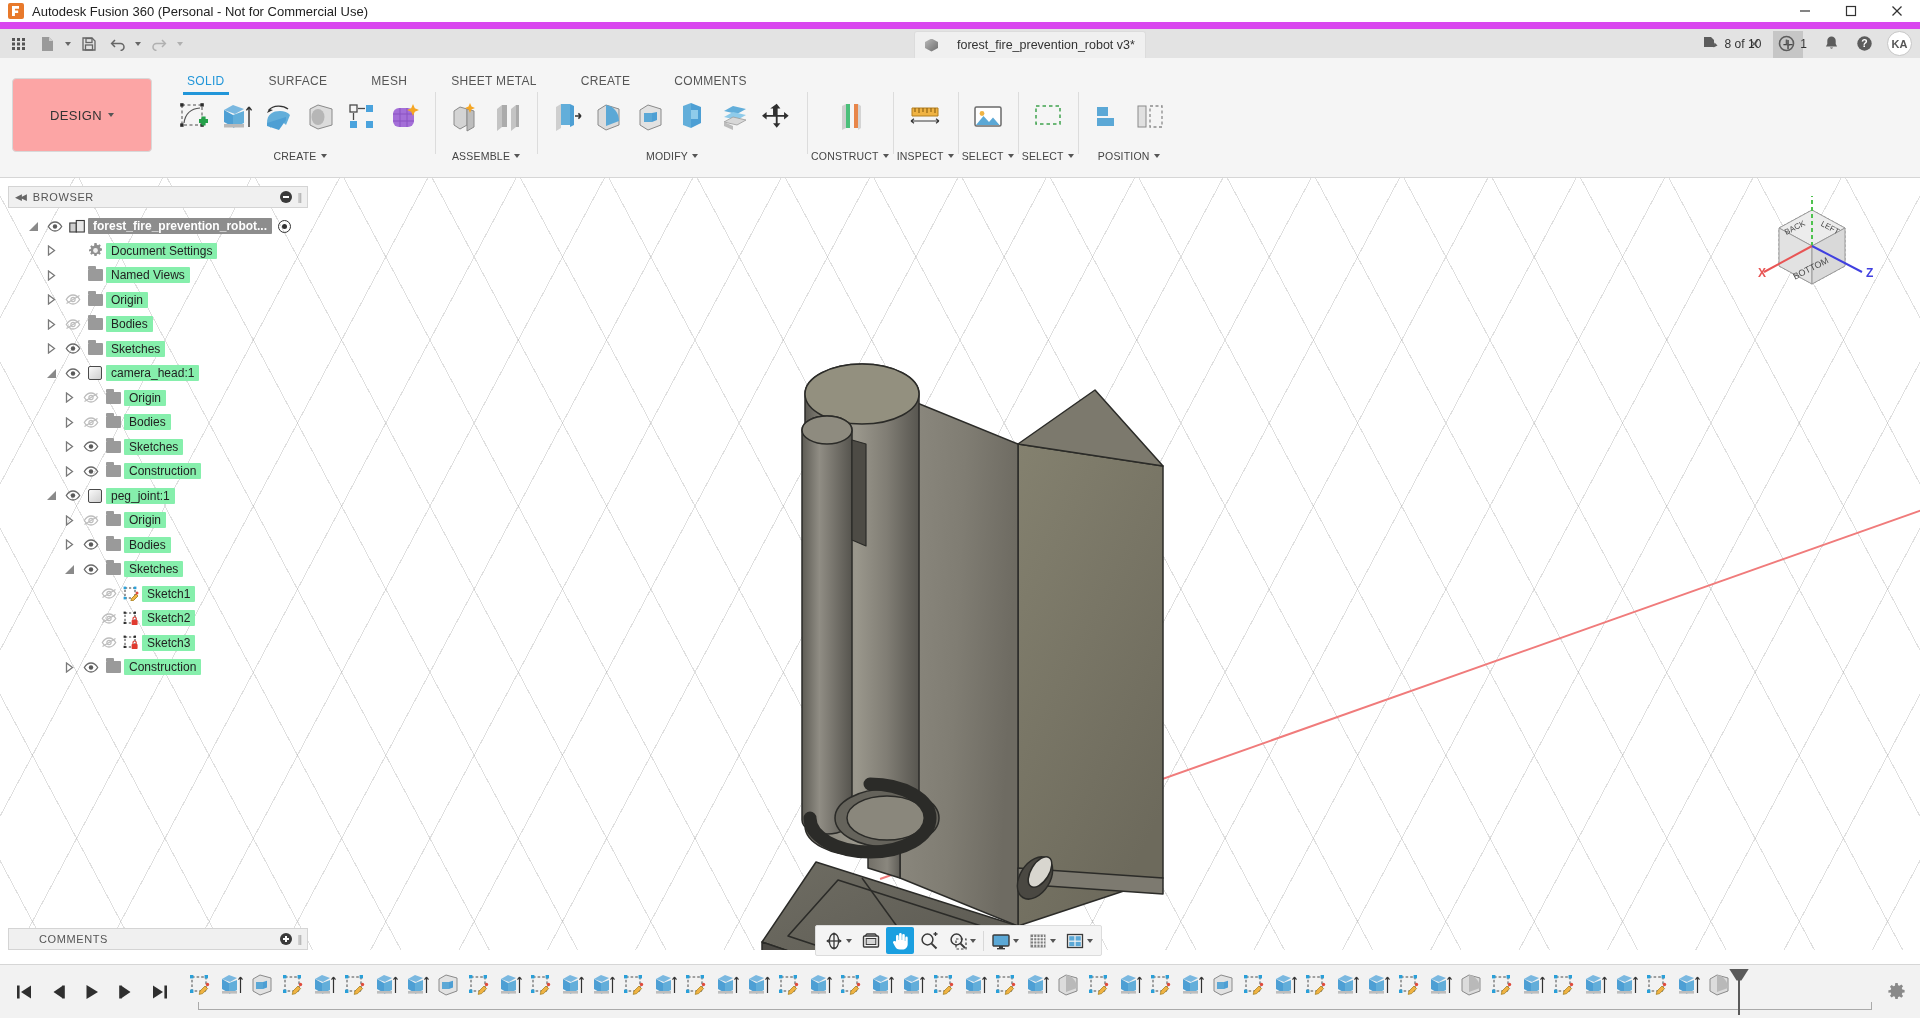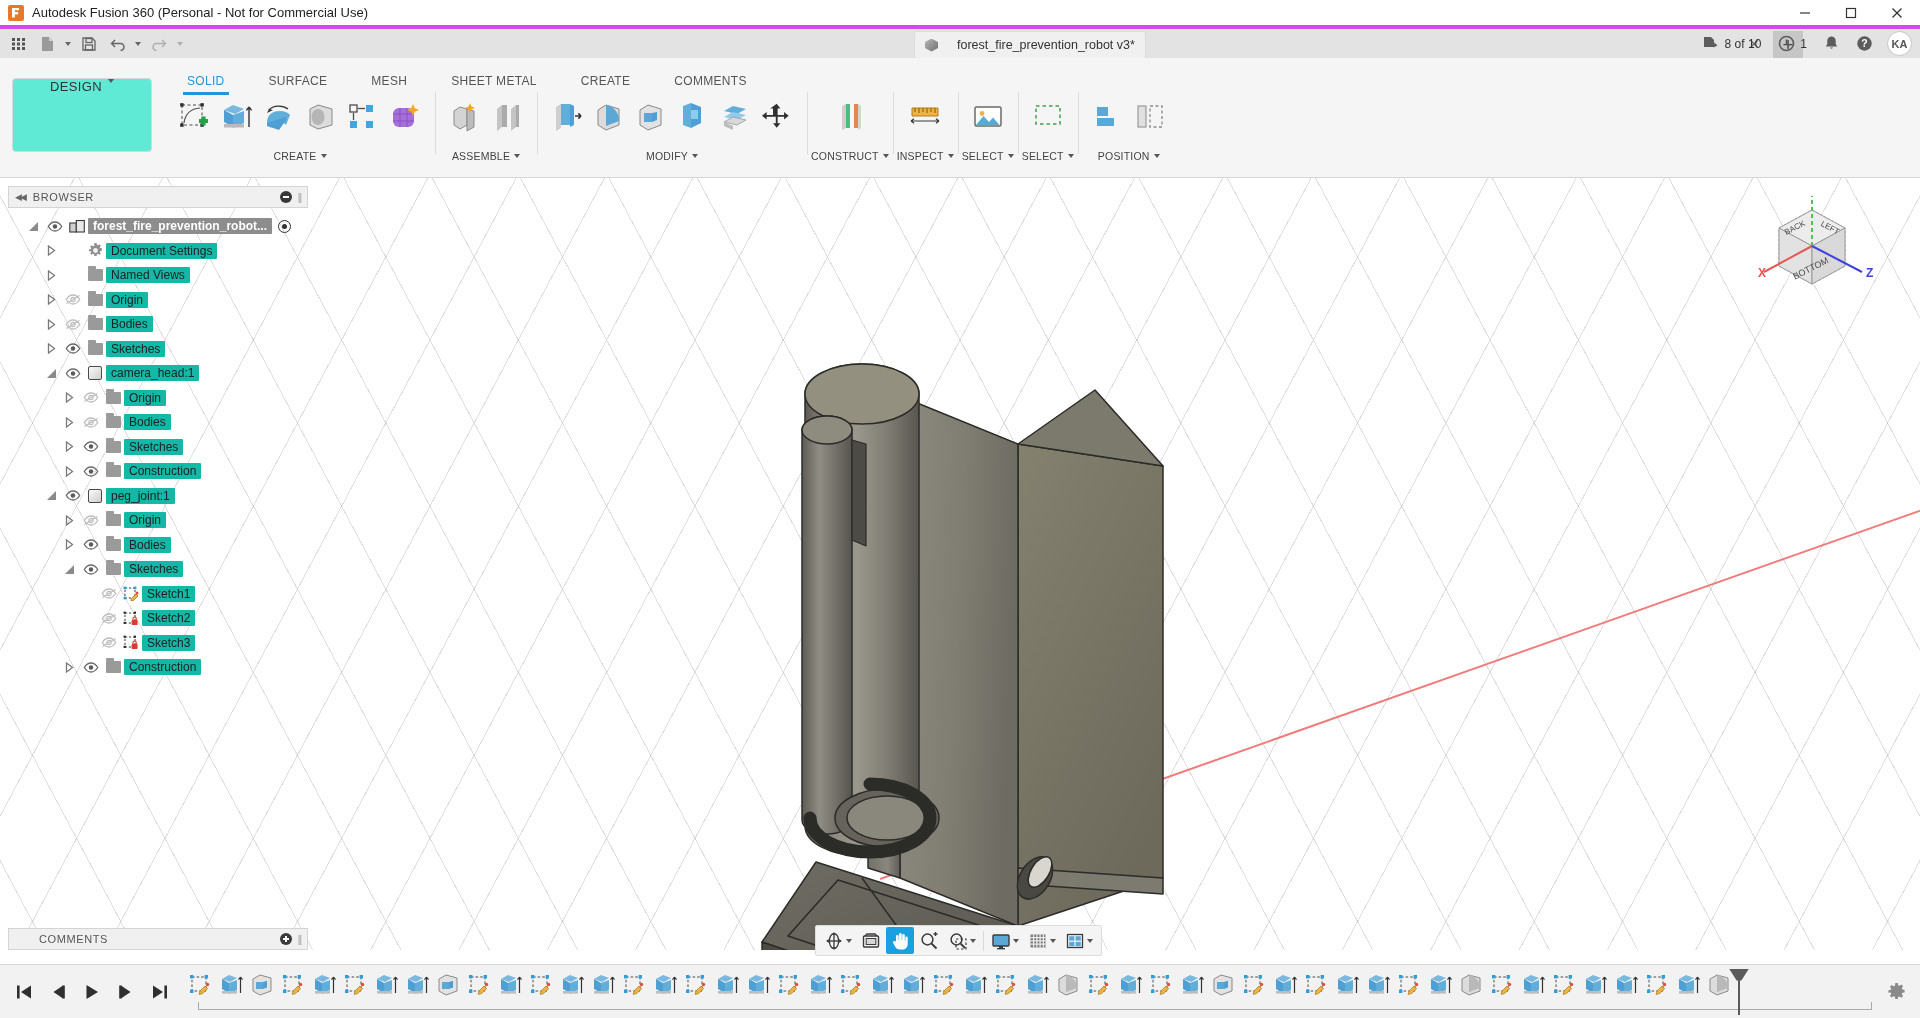--- a/index.html
+++ b/index.html
@@ -7,21 +7,21 @@
     width: 1920px; height: 1018px;
     font-family: "Liberation Sans", sans-serif;
     overflow: hidden;
     background: #ffffff;
   }
   #app { position: relative; width: 1920px; height: 1018px; }
 
   
   .titlebar {
     position: absolute; top: 0; left: 0; width: 1920px; height: 29px;
-    background: #ffffff; border-bottom: 4px solid #d946ef;
+    background: #ffffff; border-bottom: 7px solid #d946ef;
     display: flex; align-items: center;
   }
   .app-logo {
     width: 16px; height: 16px; margin-left: 8px; margin-right: 8px;
     background: #e8792b; border-radius: 2px; position: relative; flex: none;
   }
   .app-logo::after {
     content: ""; position: absolute; left: 4px; top: 3px;
     width: 7px; height: 10px; background: #fff;
     clip-path: polygon(0 0,100% 0,100% 28%,42% 28%,42% 44%,88% 44%,88% 70%,42% 70%,42% 100%,0 100%);
@@ -78,22 +78,22 @@
     font-size: 11px; color: #555; font-weight: bold; margin-left: 4px;
   }
 
   
   .ribbon {
     position: absolute; top: 58px; left: 0; width: 1920px; height: 120px;
     background: #f5f5f5; border-bottom: 1px solid #d6d6d6;
   }
   .design-box {
     position: absolute; left: 12px; top: 20px; width: 140px; height: 74px;
-    border: 1px solid #d8d8d8; border-radius: 4px; background: #5eead4;
-    display: flex; justify-content: center; gap: 6px;
+    border: 1px solid #d8d8d8; border-radius: 4px; background: #fca5a5;
+    display: flex; align-items: center; justify-content: center; gap: 6px;
   }
   .design-lbl { font-size: 13px; color: #333; letter-spacing: .4px; }
   .ribtabs {
     position: absolute; left: 165px; top: 12px; display: flex; gap: 0;
   }
   .ribtab {
     padding: 4px 22px 6px 22px; font-size: 12px; color: #555; letter-spacing: .3px;
     position: relative;
   }
   .ribtab.active { color: #2196d9; }
@@ -150,21 +150,21 @@
   }
   .folder::before {
     content: ""; position: absolute; left: 0; top: -3px; width: 8px; height: 3px;
     background: #9a9a9a; border-radius: 1px 1px 0 0;
   }
   .comp-ic {
     width: 14px; height: 14px; flex: none;
     background: linear-gradient(140deg,#fafafa 0%,#e4e4e4 50%,#cfcfcf 100%);
     border: 1.2px solid #4a4a4a; border-radius: 2px;
   }
-  .tlabel { padding: 1px 5px; background: #14b8a6; border-radius: 1px; white-space: nowrap; }
+  .tlabel { padding: 1px 5px; background: #86efac; border-radius: 1px; white-space: nowrap; }
   .trow.selected .tlabel { background: #8d8d8d; color: #fff; font-weight: bold; }
   .radio-dot {
     width: 13px; height: 13px; border-radius: 50%; border: 1.6px solid #333;
     display: flex; align-items: center; justify-content: center; margin-left: 6px; flex: none;
   }
   .radio-dot::after { content:""; width: 5px; height: 5px; border-radius: 50%; background: #333; }
 
   
   .canvas {
     position: absolute; left: 0; top: 178px; width: 1920px; height: 772px;

